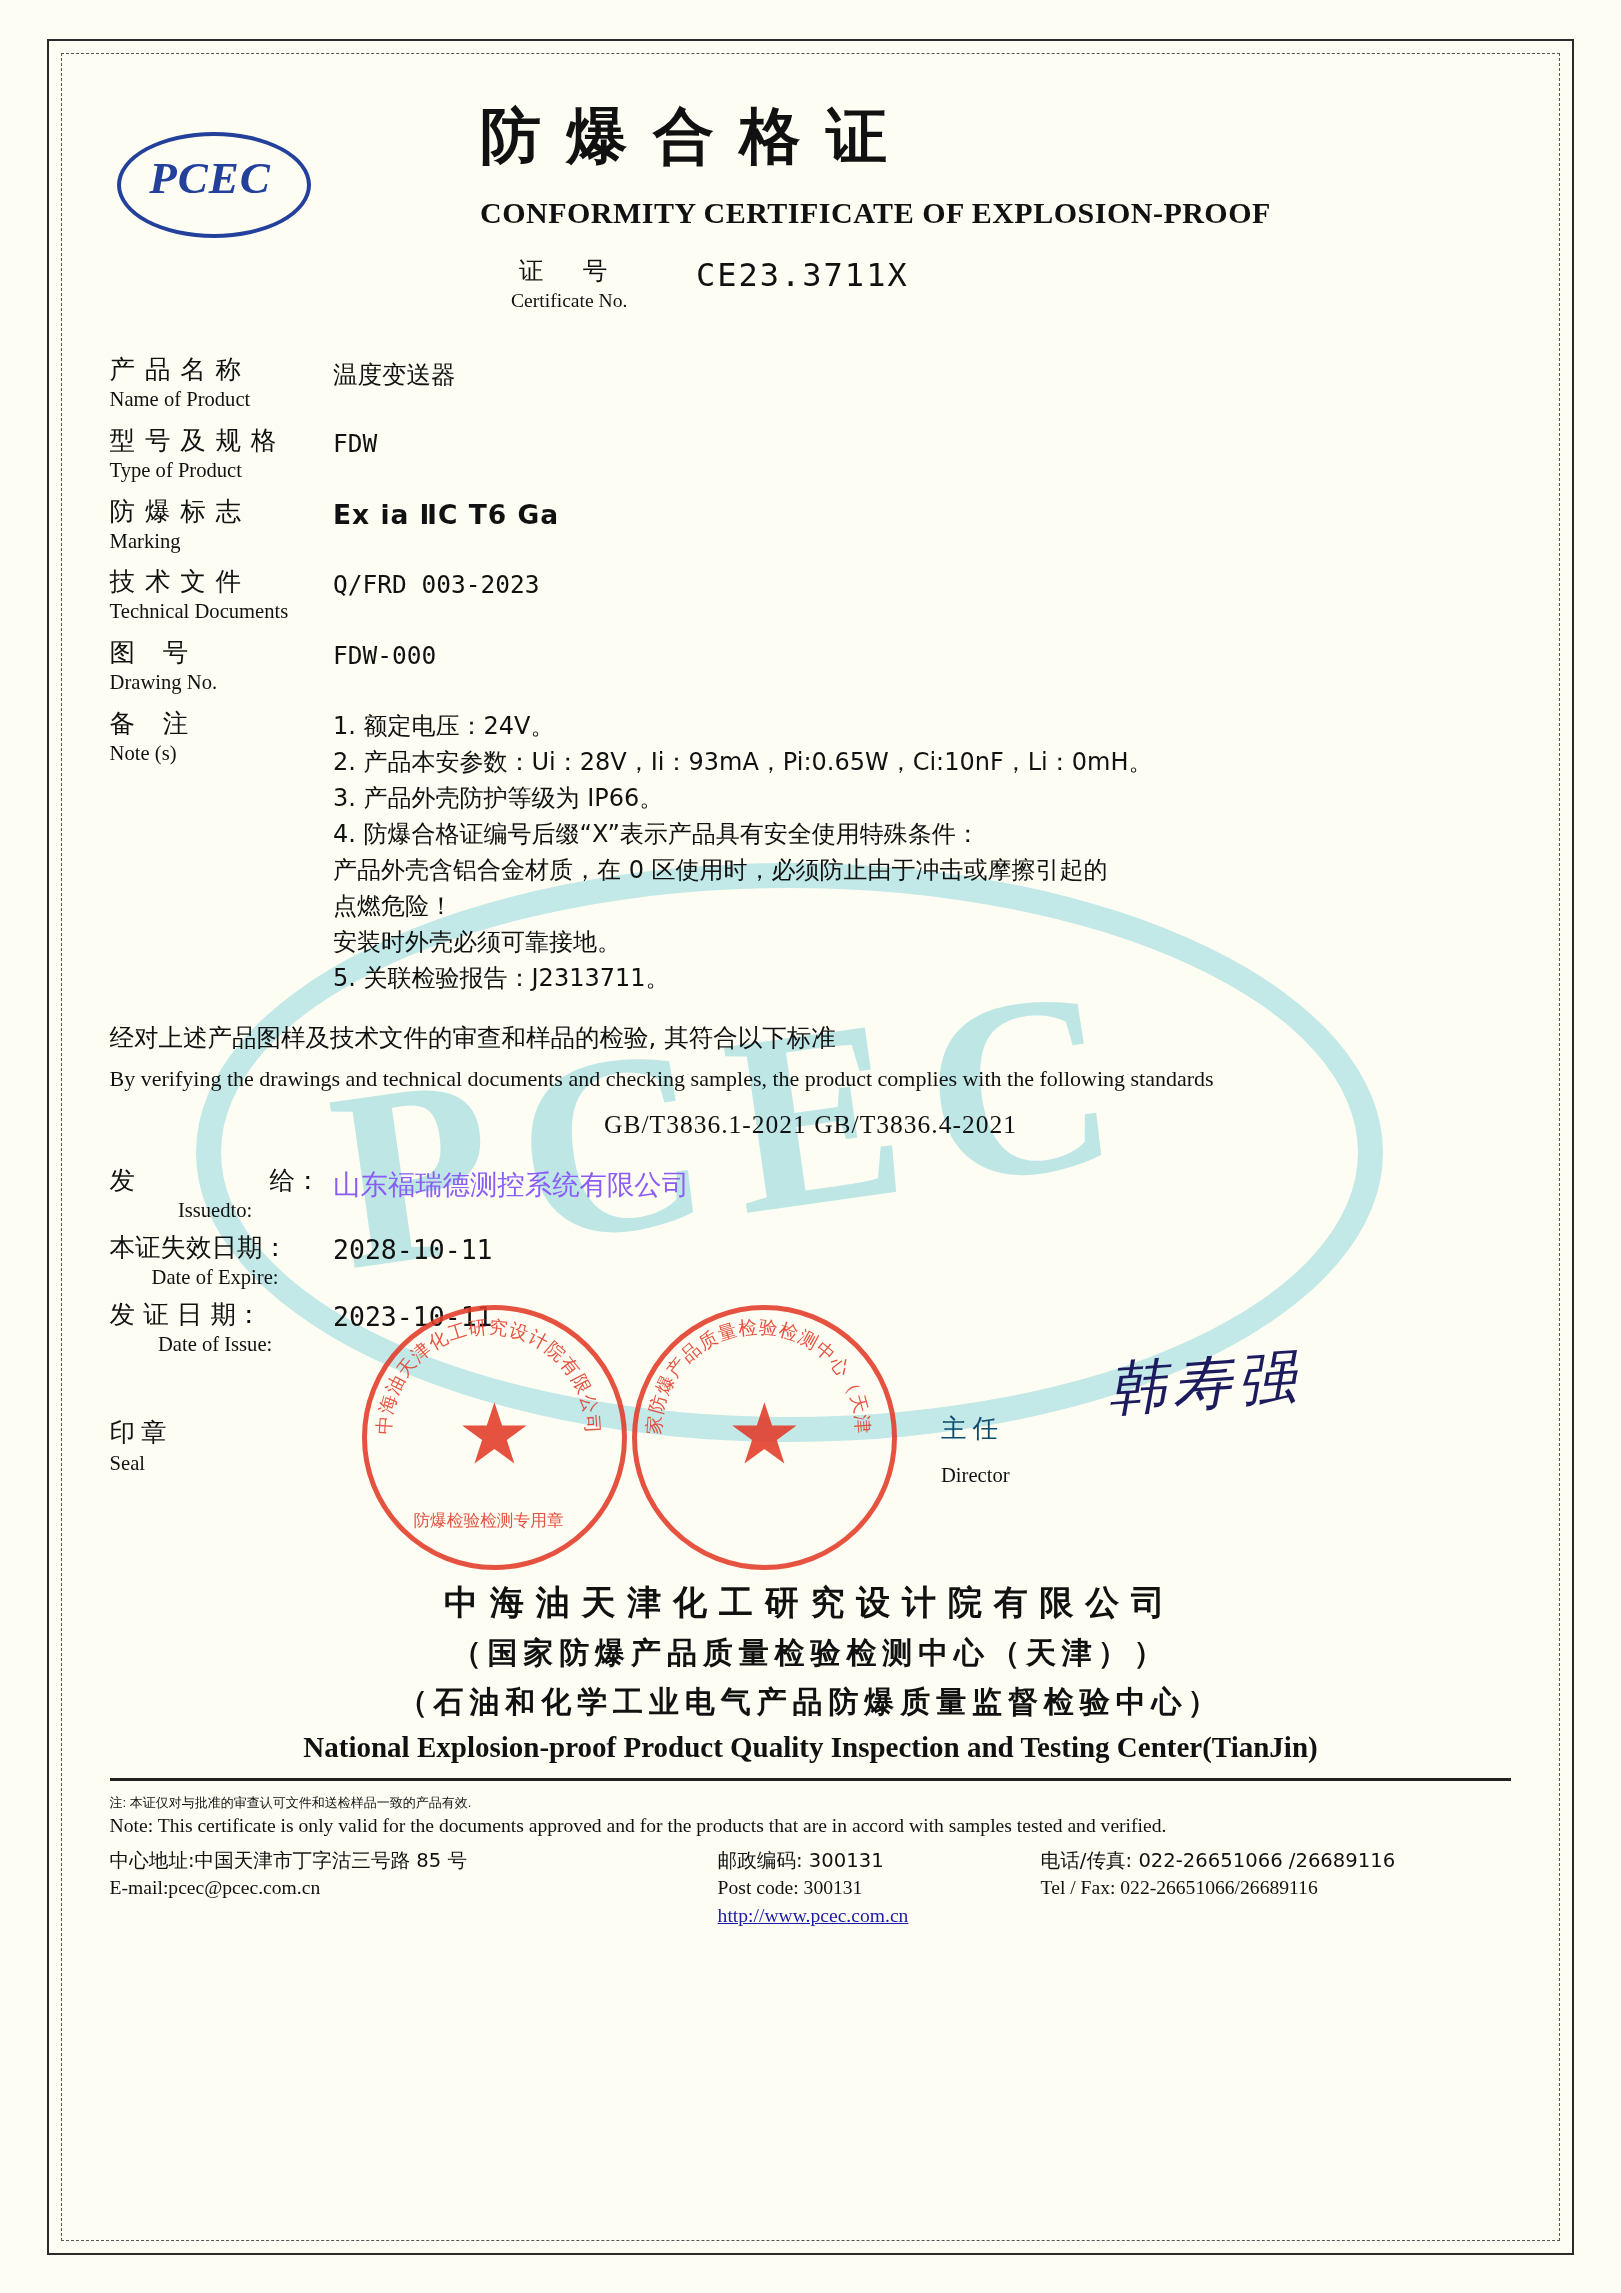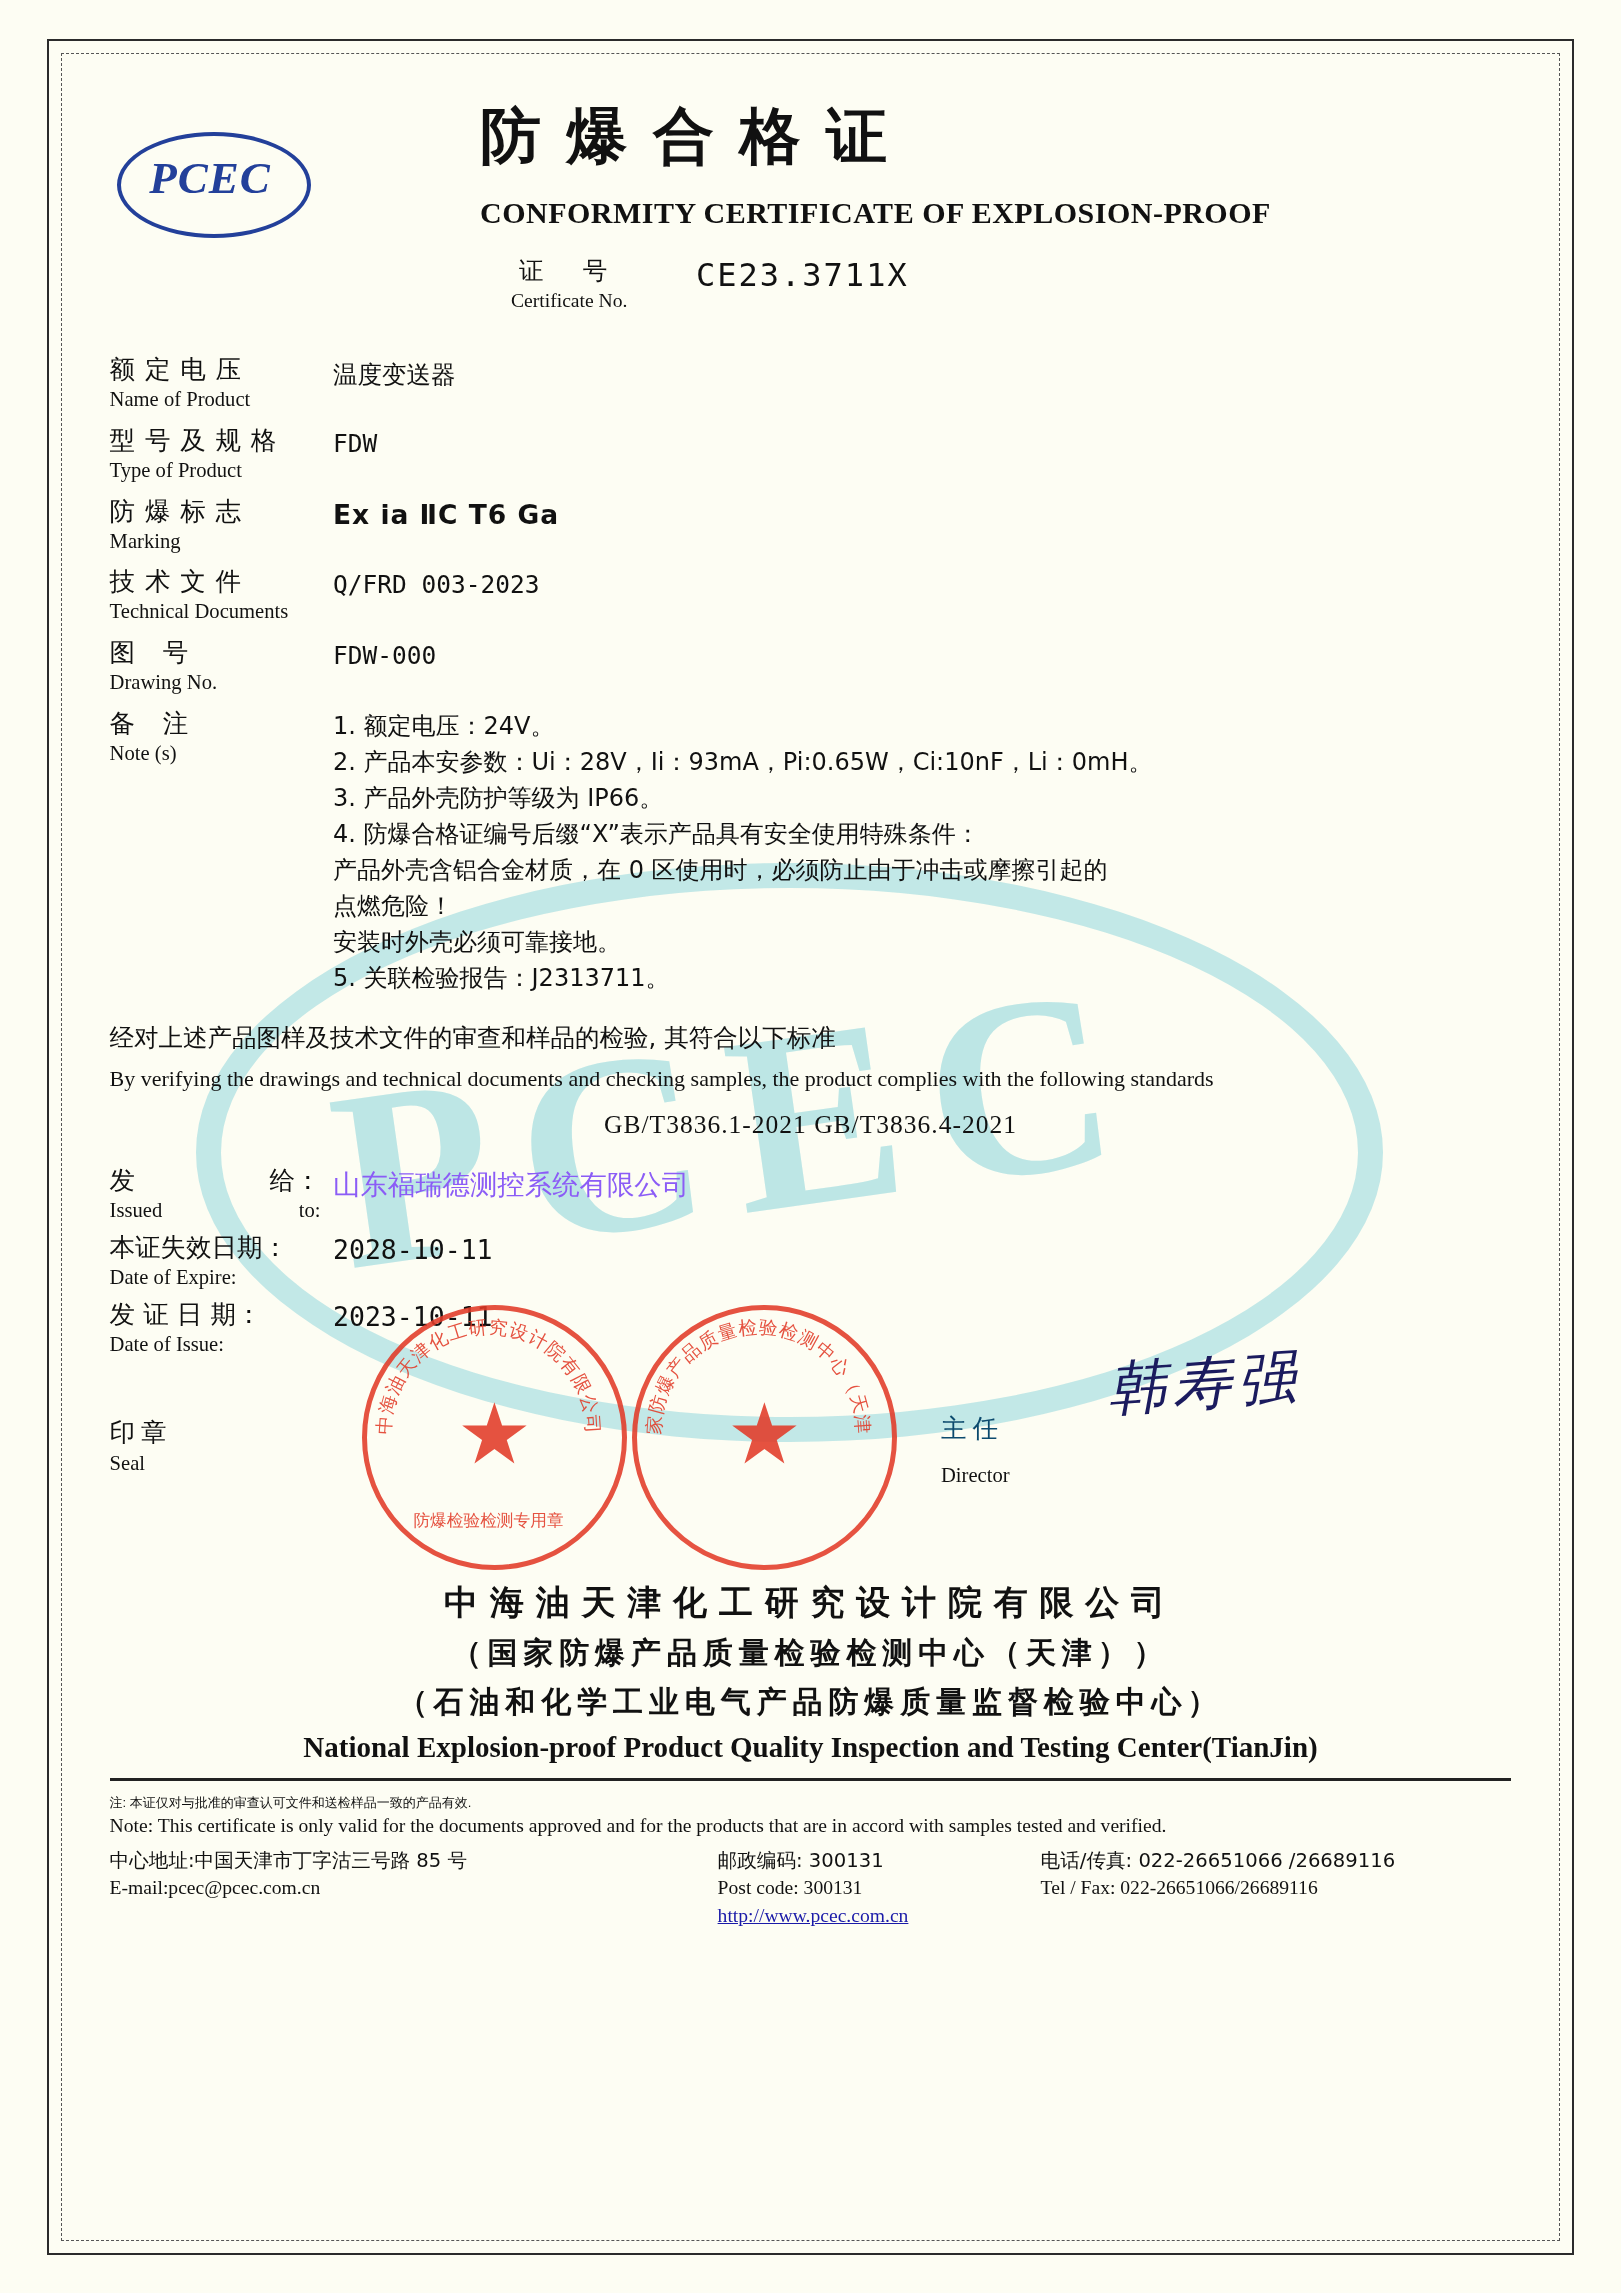--- a/index.html
+++ b/index.html
@@ -224,21 +224,21 @@
     padding-left:21.6px;box-sizing:border-box;
   }
   .lbl2 .cn{
     font-family:"DejaVu Sans", sans-serif;
     font-size:25.5px;color:#111;
     display:flex;justify-content:space-between;
     width:211px;
   }
   .lbl2 .en{
     font-size:20.6px;color:#111;
-    display:flex;justify-content:space-between;
+    display:flex;justify-content:center;
     width:211px;
     margin-top:1px;
   }
   .val2{flex:1;padding-top:3.9px;}
   .val2 .v{
     font-family:"DejaVu Sans Mono", monospace;
     font-size:26.5px;color:#111;
   }
   .val2 .v-cn{
     font-family:"DejaVu Sans", sans-serif;
@@ -391,21 +391,21 @@
       <div class="title-en">CONFORMITY CERTIFICATE OF EXPLOSION-PROOF</div>
       <div class="certno-label-cn">证  号</div>
       <div class="certno-label-en">Certificate No.</div>
       <div class="certno-value">CE23.3711X</div>
     </div>
 
     <div class="fields">
 
       <div class="row">
         <div class="lbl">
-          <div class="cn">额定电压</div>
+          <div class="cn">产品名称</div>
           <div class="en">Name of Product</div>
         </div>
         <div class="val">
           <div class="v-cn">温度变送器</div>
         </div>
       </div>
 
       <div class="row">
         <div class="lbl">
           <div class="cn">型号及规格</div>

